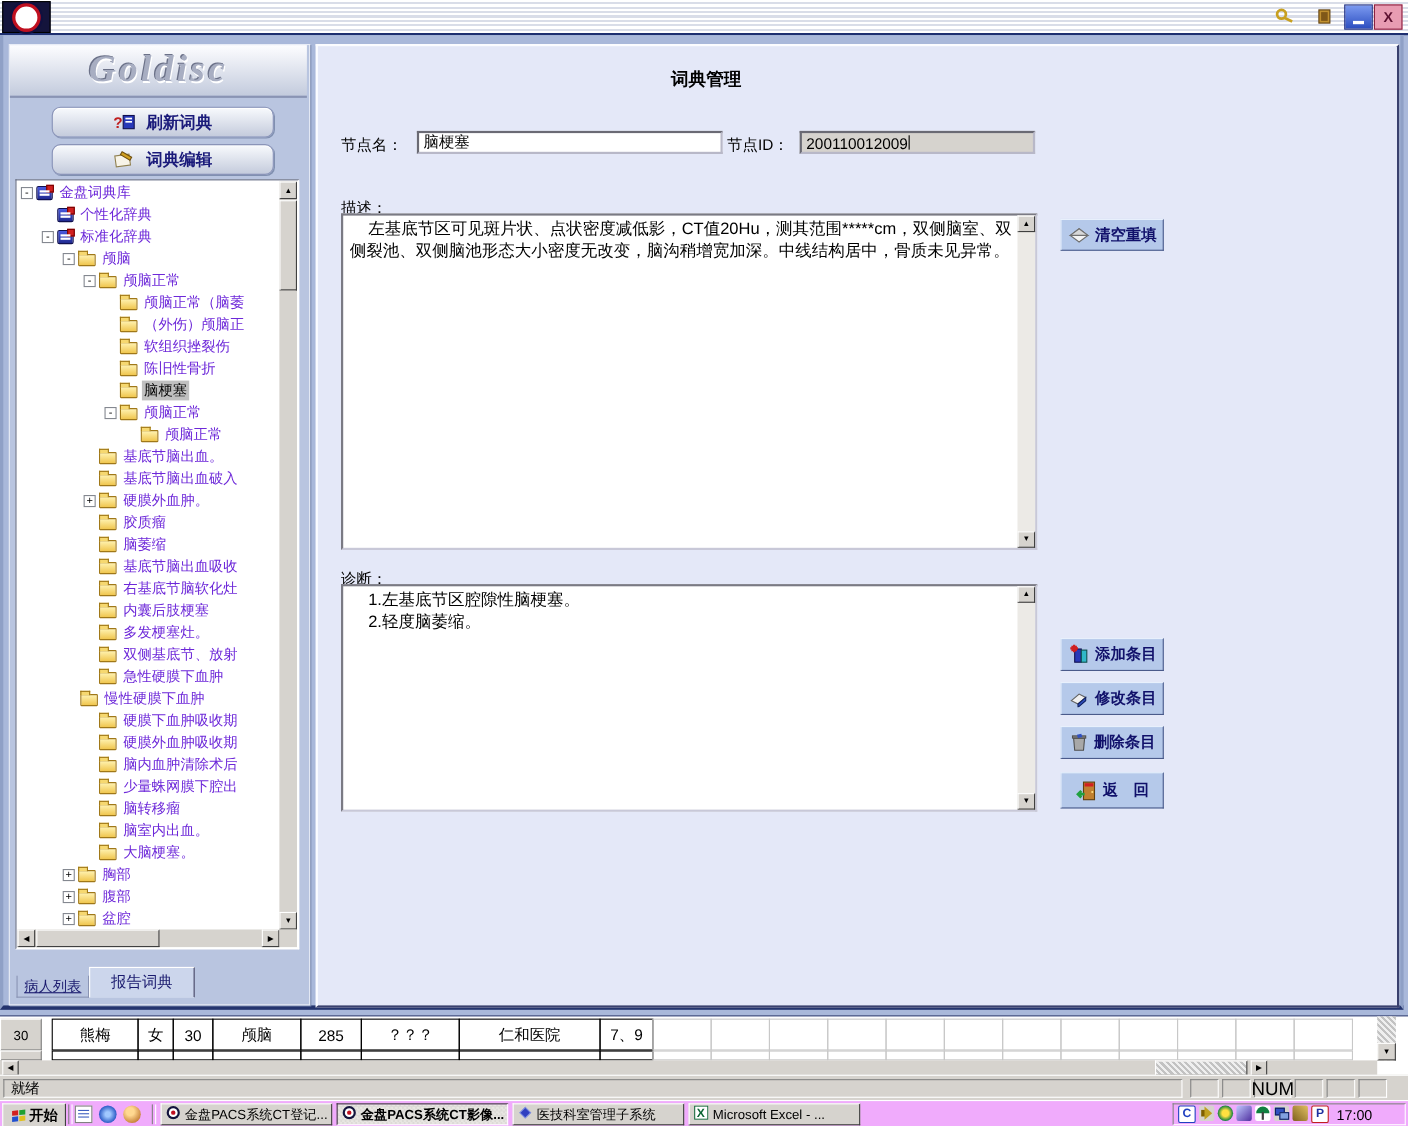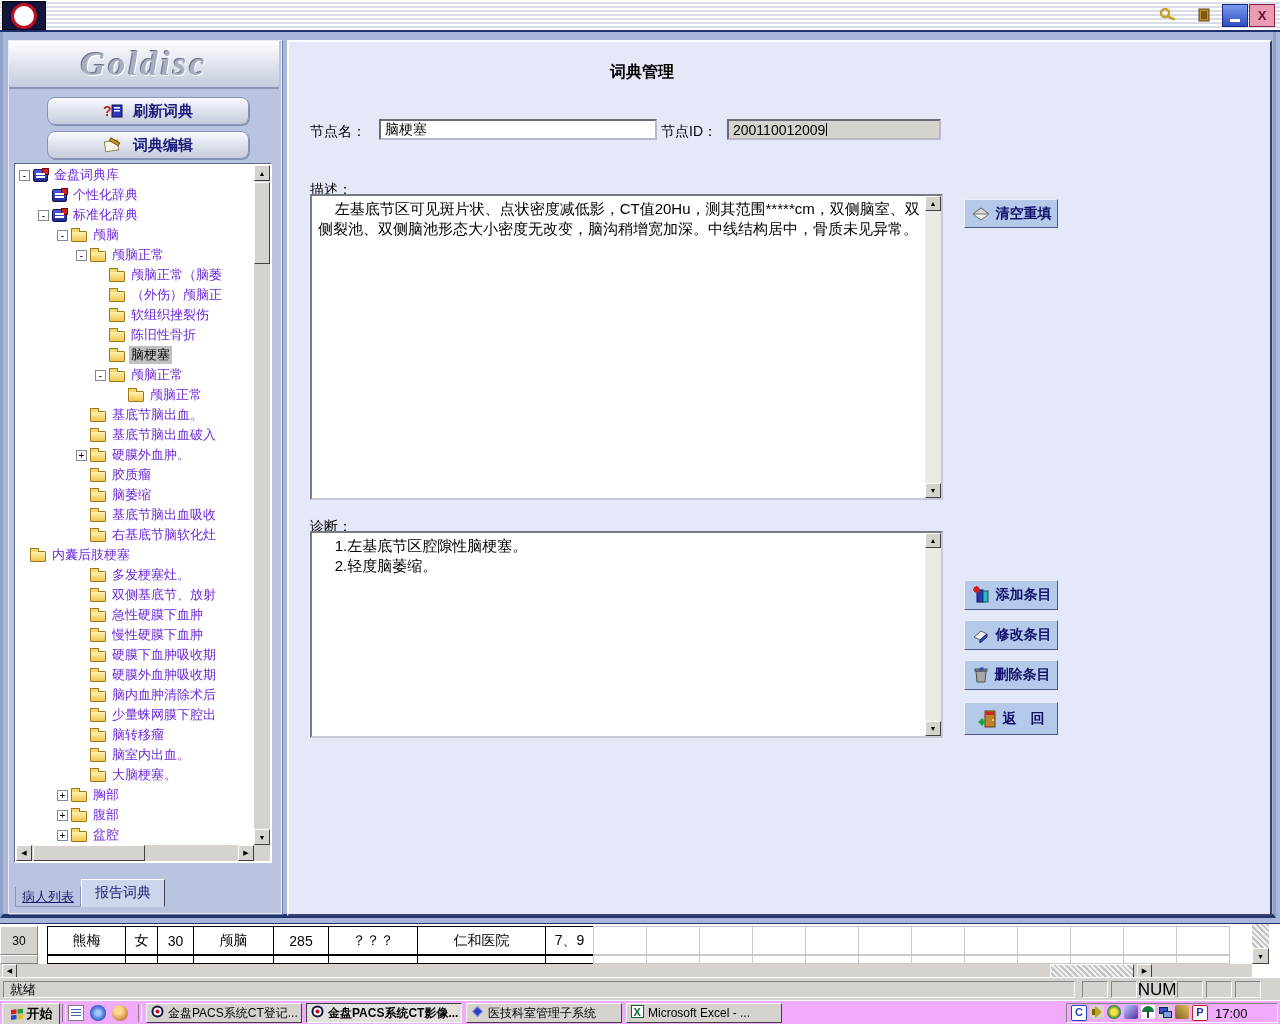--- a/index.html
+++ b/index.html
@@ -86,21 +86,21 @@
   .h-sb .thumb{position:absolute;left:17px;top:0;bottom:0;width:110px;
     background:#d6d3ce;border:1px solid;border-color:#fff #404040 #404040 #fff;}
   .sb-corner{position:absolute;right:1px;bottom:1px;width:16px;height:16px;background:#d6d3ce;}
 
   
   .tabs{left:4px;top:838px;height:30px;}
   .tab{position:absolute;box-sizing:border-box;font-size:13px;color:#1a1a6e;
     display:flex;align-items:center;justify-content:center;cursor:pointer;}
   .tab-inactive{left:2px;top:8px;width:66px;height:20px;background:#b9c5e0;
     border:1px solid #8a94b4;border-top:none;text-decoration:underline;}
-  .tab-active{left:68px;top:0;width:84px;height:28px;background:#ccd6ec;
+  .tab-active{left:68px;top:0;width:96px;height:28px;background:#ccd6ec;
     border:1px solid;border-color:#fff #404060 #ccd6ec #fff;font-size:14px;}
 
   
   .main-panel{left:287px;top:40px;width:985px;height:876px;background:#e4e8f8;
     border:2px solid;border-color:#fbfcff #39406e #39406e #fbfcff;box-sizing:border-box;}
   .panel-title{left:0;top:20px;width:706px;text-align:center;
     font-size:16px;font-weight:bold;color:#000;}
   .fld-label{font-size:14px;color:#000;}
   .inp{border:2px inset #b8b8c8;background:#fff;font-size:14px;color:#000;
     display:flex;align-items:center;padding:0 4px;box-sizing:border-box;}
@@ -339,41 +339,41 @@
         <div class="tree-row" data-name="tree-item" style="padding-left: 60px;">
           <span class="expand-spacer" data-name="tree-indent"></span>
           <span class="folder-icon" data-name="folder-icon"></span>
           <span class="tree-label" data-name="tree-item-label">基底节脑出血吸收</span>
         </div>
         <div class="tree-row" data-name="tree-item" style="padding-left: 60px;">
           <span class="expand-spacer" data-name="tree-indent"></span>
           <span class="folder-icon" data-name="folder-icon"></span>
           <span class="tree-label" data-name="tree-item-label">右基底节脑软化灶</span>
         </div>
-        <div class="tree-row" data-name="tree-item" style="">
+        <div class="tree-row" data-name="tree-item" style="padding-left: 60px;">
           <span class="expand-spacer" data-name="tree-indent"></span>
           <span class="folder-icon" data-name="folder-icon"></span>
           <span class="tree-label" data-name="tree-item-label">内囊后肢梗塞</span>
         </div>
         <div class="tree-row" data-name="tree-item" style="padding-left: 60px;">
           <span class="expand-spacer" data-name="tree-indent"></span>
           <span class="folder-icon" data-name="folder-icon"></span>
           <span class="tree-label" data-name="tree-item-label">多发梗塞灶。</span>
         </div>
         <div class="tree-row" data-name="tree-item" style="padding-left: 60px;">
           <span class="expand-spacer" data-name="tree-indent"></span>
           <span class="folder-icon" data-name="folder-icon"></span>
           <span class="tree-label" data-name="tree-item-label">双侧基底节、放射</span>
         </div>
         <div class="tree-row" data-name="tree-item" style="padding-left: 60px;">
           <span class="expand-spacer" data-name="tree-indent"></span>
           <span class="folder-icon" data-name="folder-icon"></span>
           <span class="tree-label" data-name="tree-item-label">急性硬膜下血肿</span>
         </div>
-        <div class="tree-row" data-name="tree-item" style="padding-left: 60px;">
+        <div class="tree-row" data-name="tree-item" style="padding-left: 43px;">
           <span class="expand-spacer" data-name="tree-indent"></span>
           <span class="folder-icon" data-name="folder-icon"></span>
           <span class="tree-label" data-name="tree-item-label">慢性硬膜下血肿</span>
         </div>
         <div class="tree-row" data-name="tree-item" style="padding-left: 60px;">
           <span class="expand-spacer" data-name="tree-indent"></span>
           <span class="folder-icon" data-name="folder-icon"></span>
           <span class="tree-label" data-name="tree-item-label">硬膜下血肿吸收期</span>
         </div>
         <div class="tree-row" data-name="tree-item" style="padding-left: 60px;">

